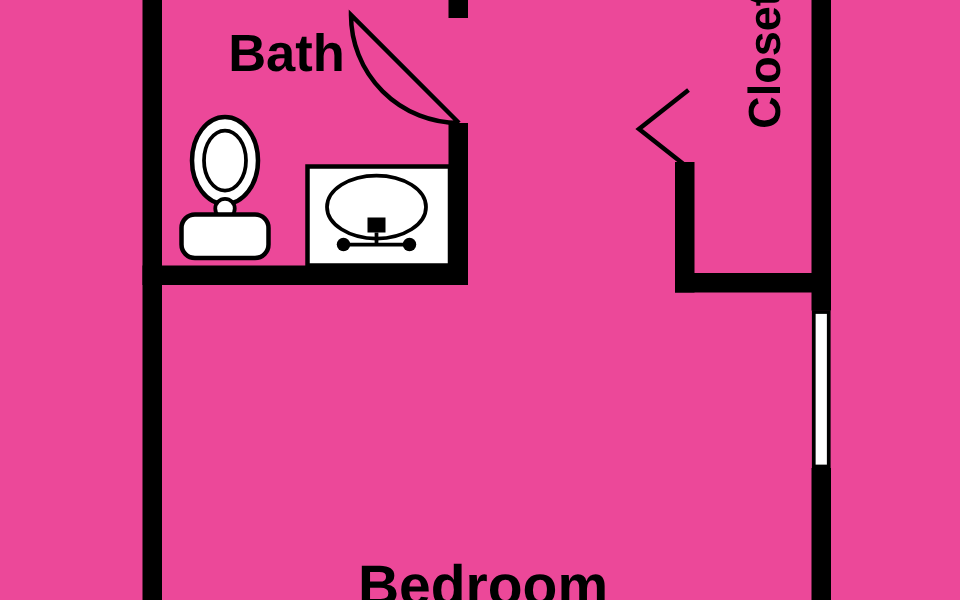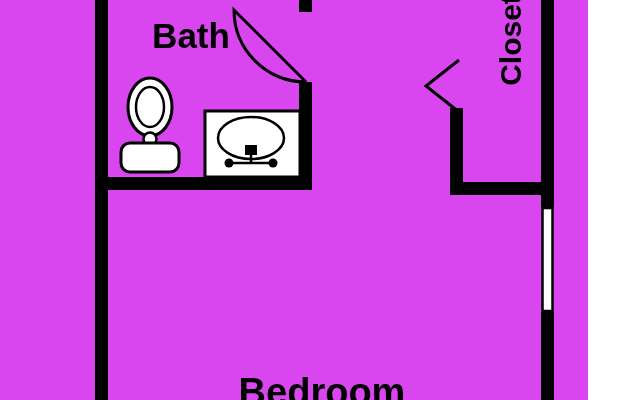--- a/index.html
+++ b/index.html
@@ -2,23 +2,23 @@
 <html><head>
 <meta charset="utf-8">
 <style>
   html, body {
     margin: 0;
     padding: 0;
     background: #ffffff;
   }
   .screen {
     position: relative;
-    width: 588px;
+    width: 640px;
     height: 400px;
-    background: #d946ef;
+    background: #ec4899;
     overflow: hidden;
     font-family: "Liberation Sans", sans-serif;
   }
   .plan-svg {
     position: absolute;
     left: 0;
     top: 0;
   }
   .room-label {
     position: absolute;

